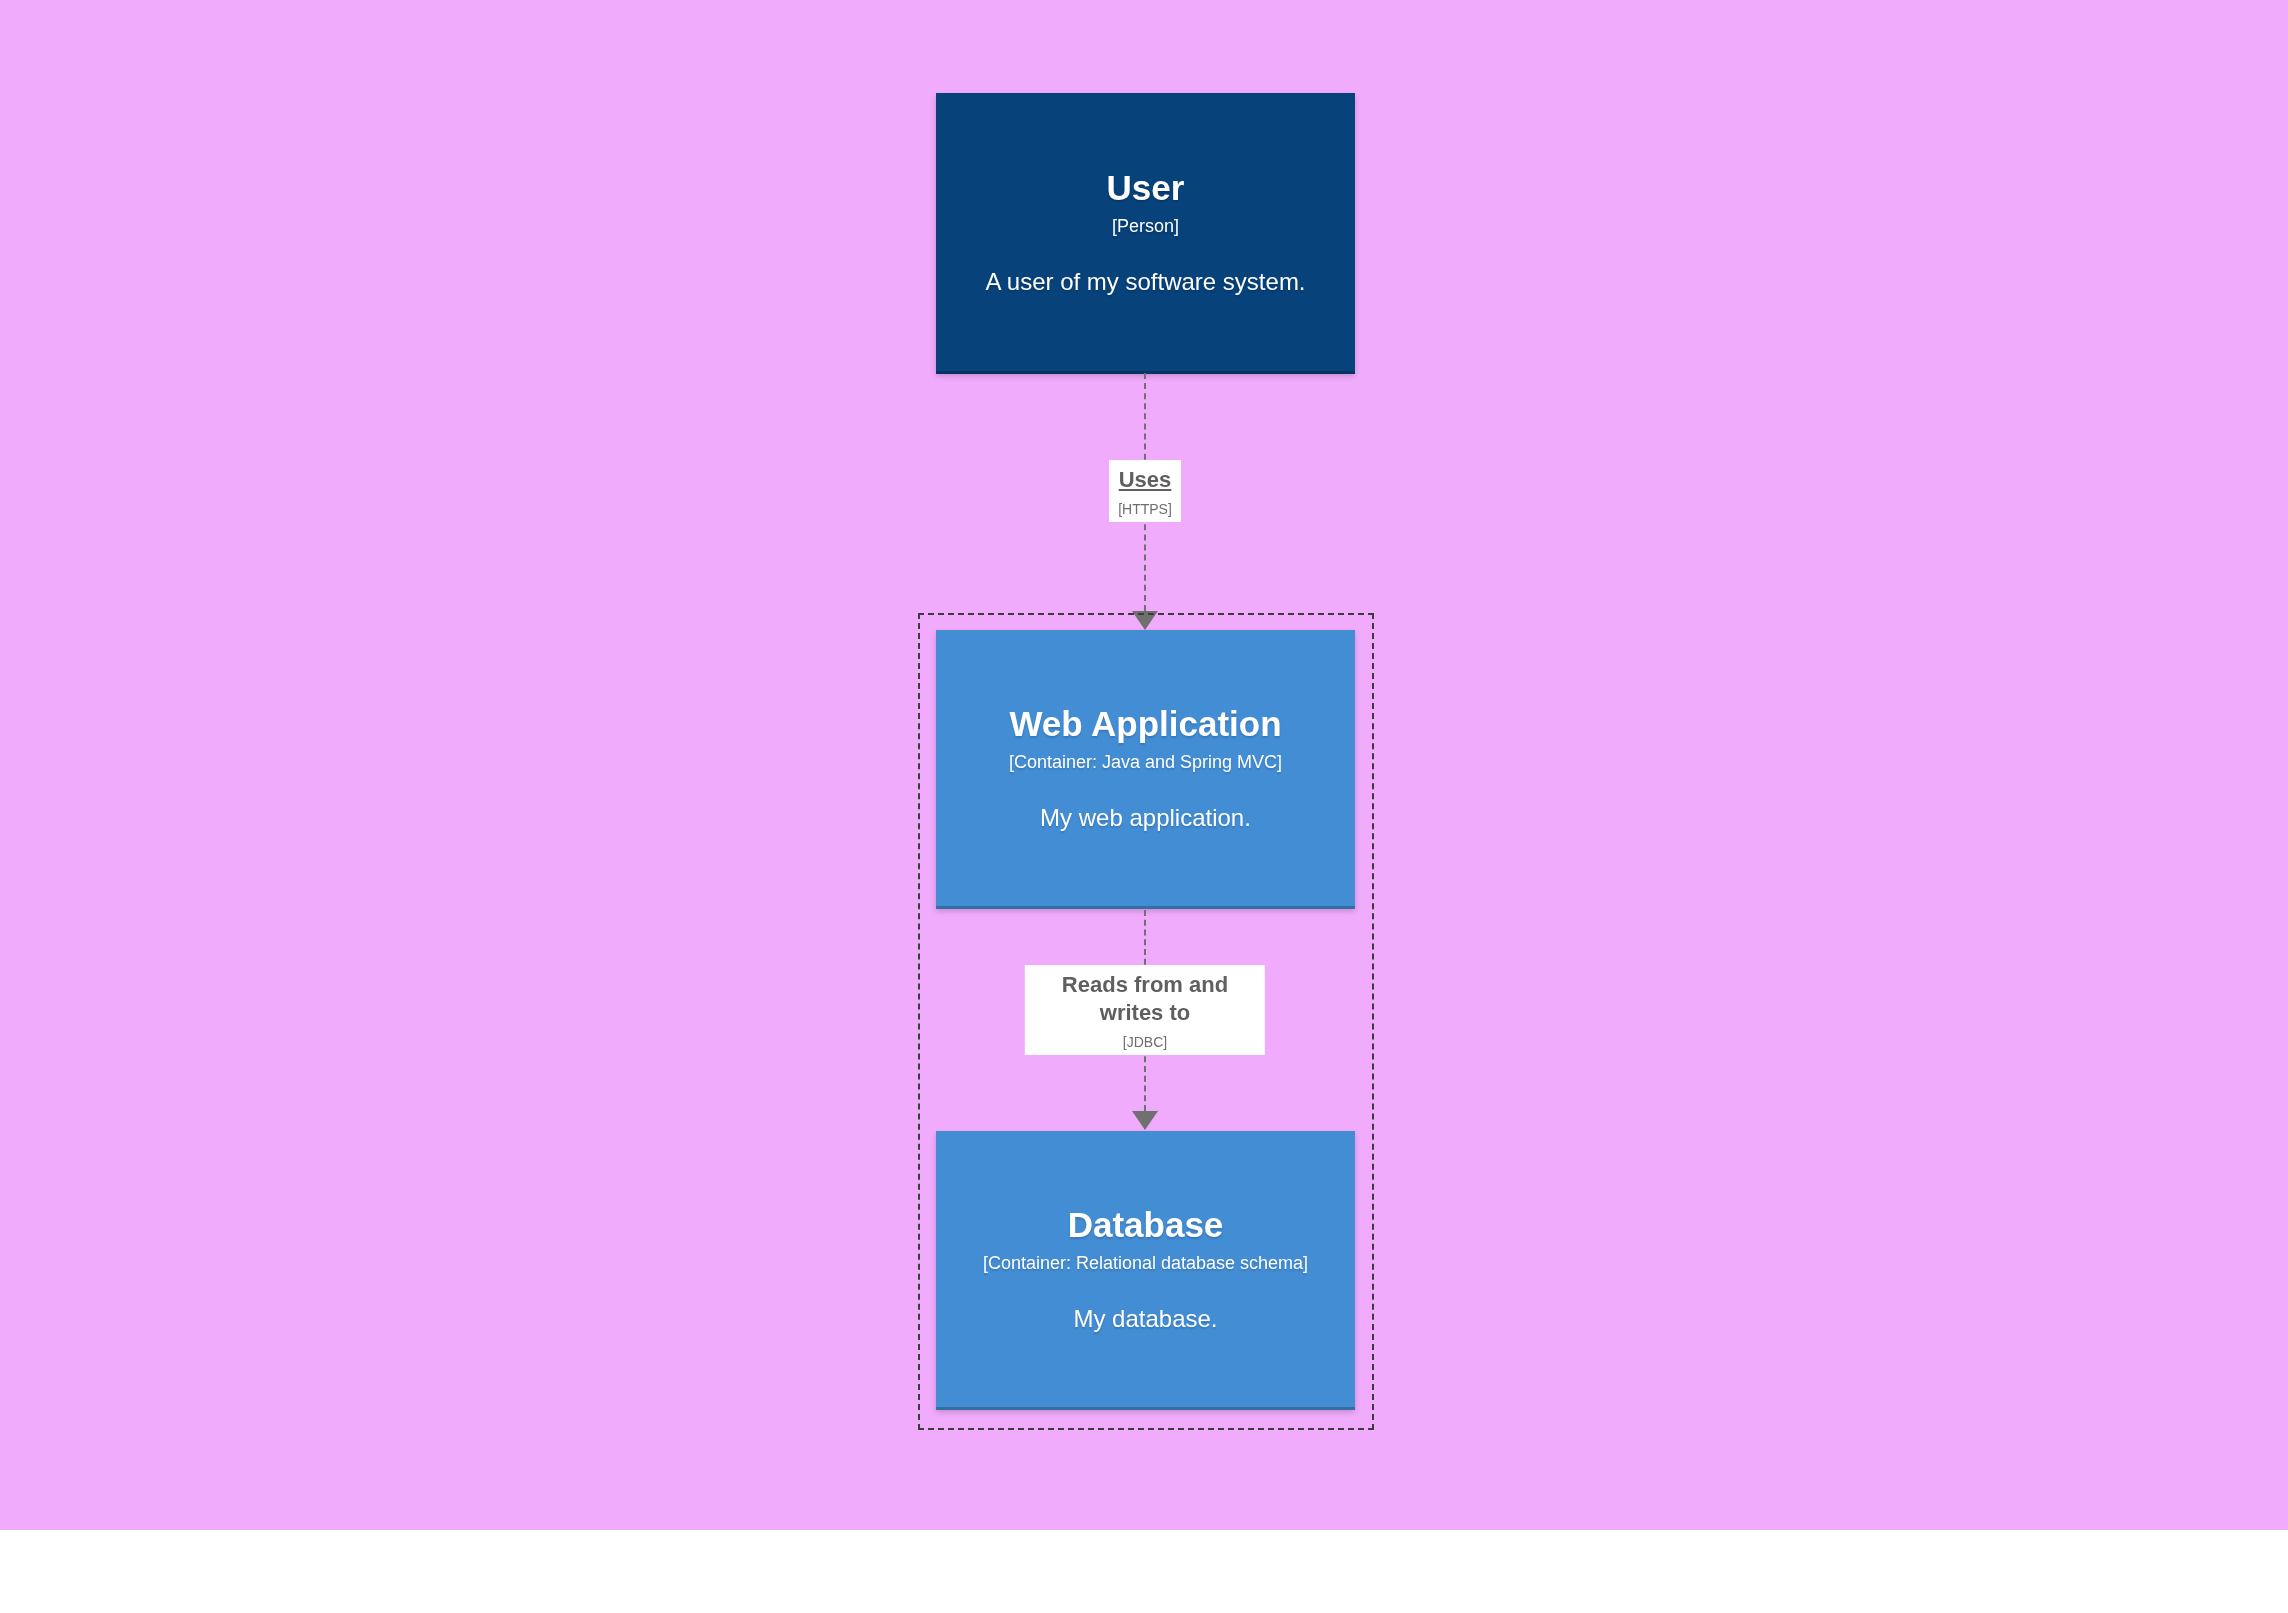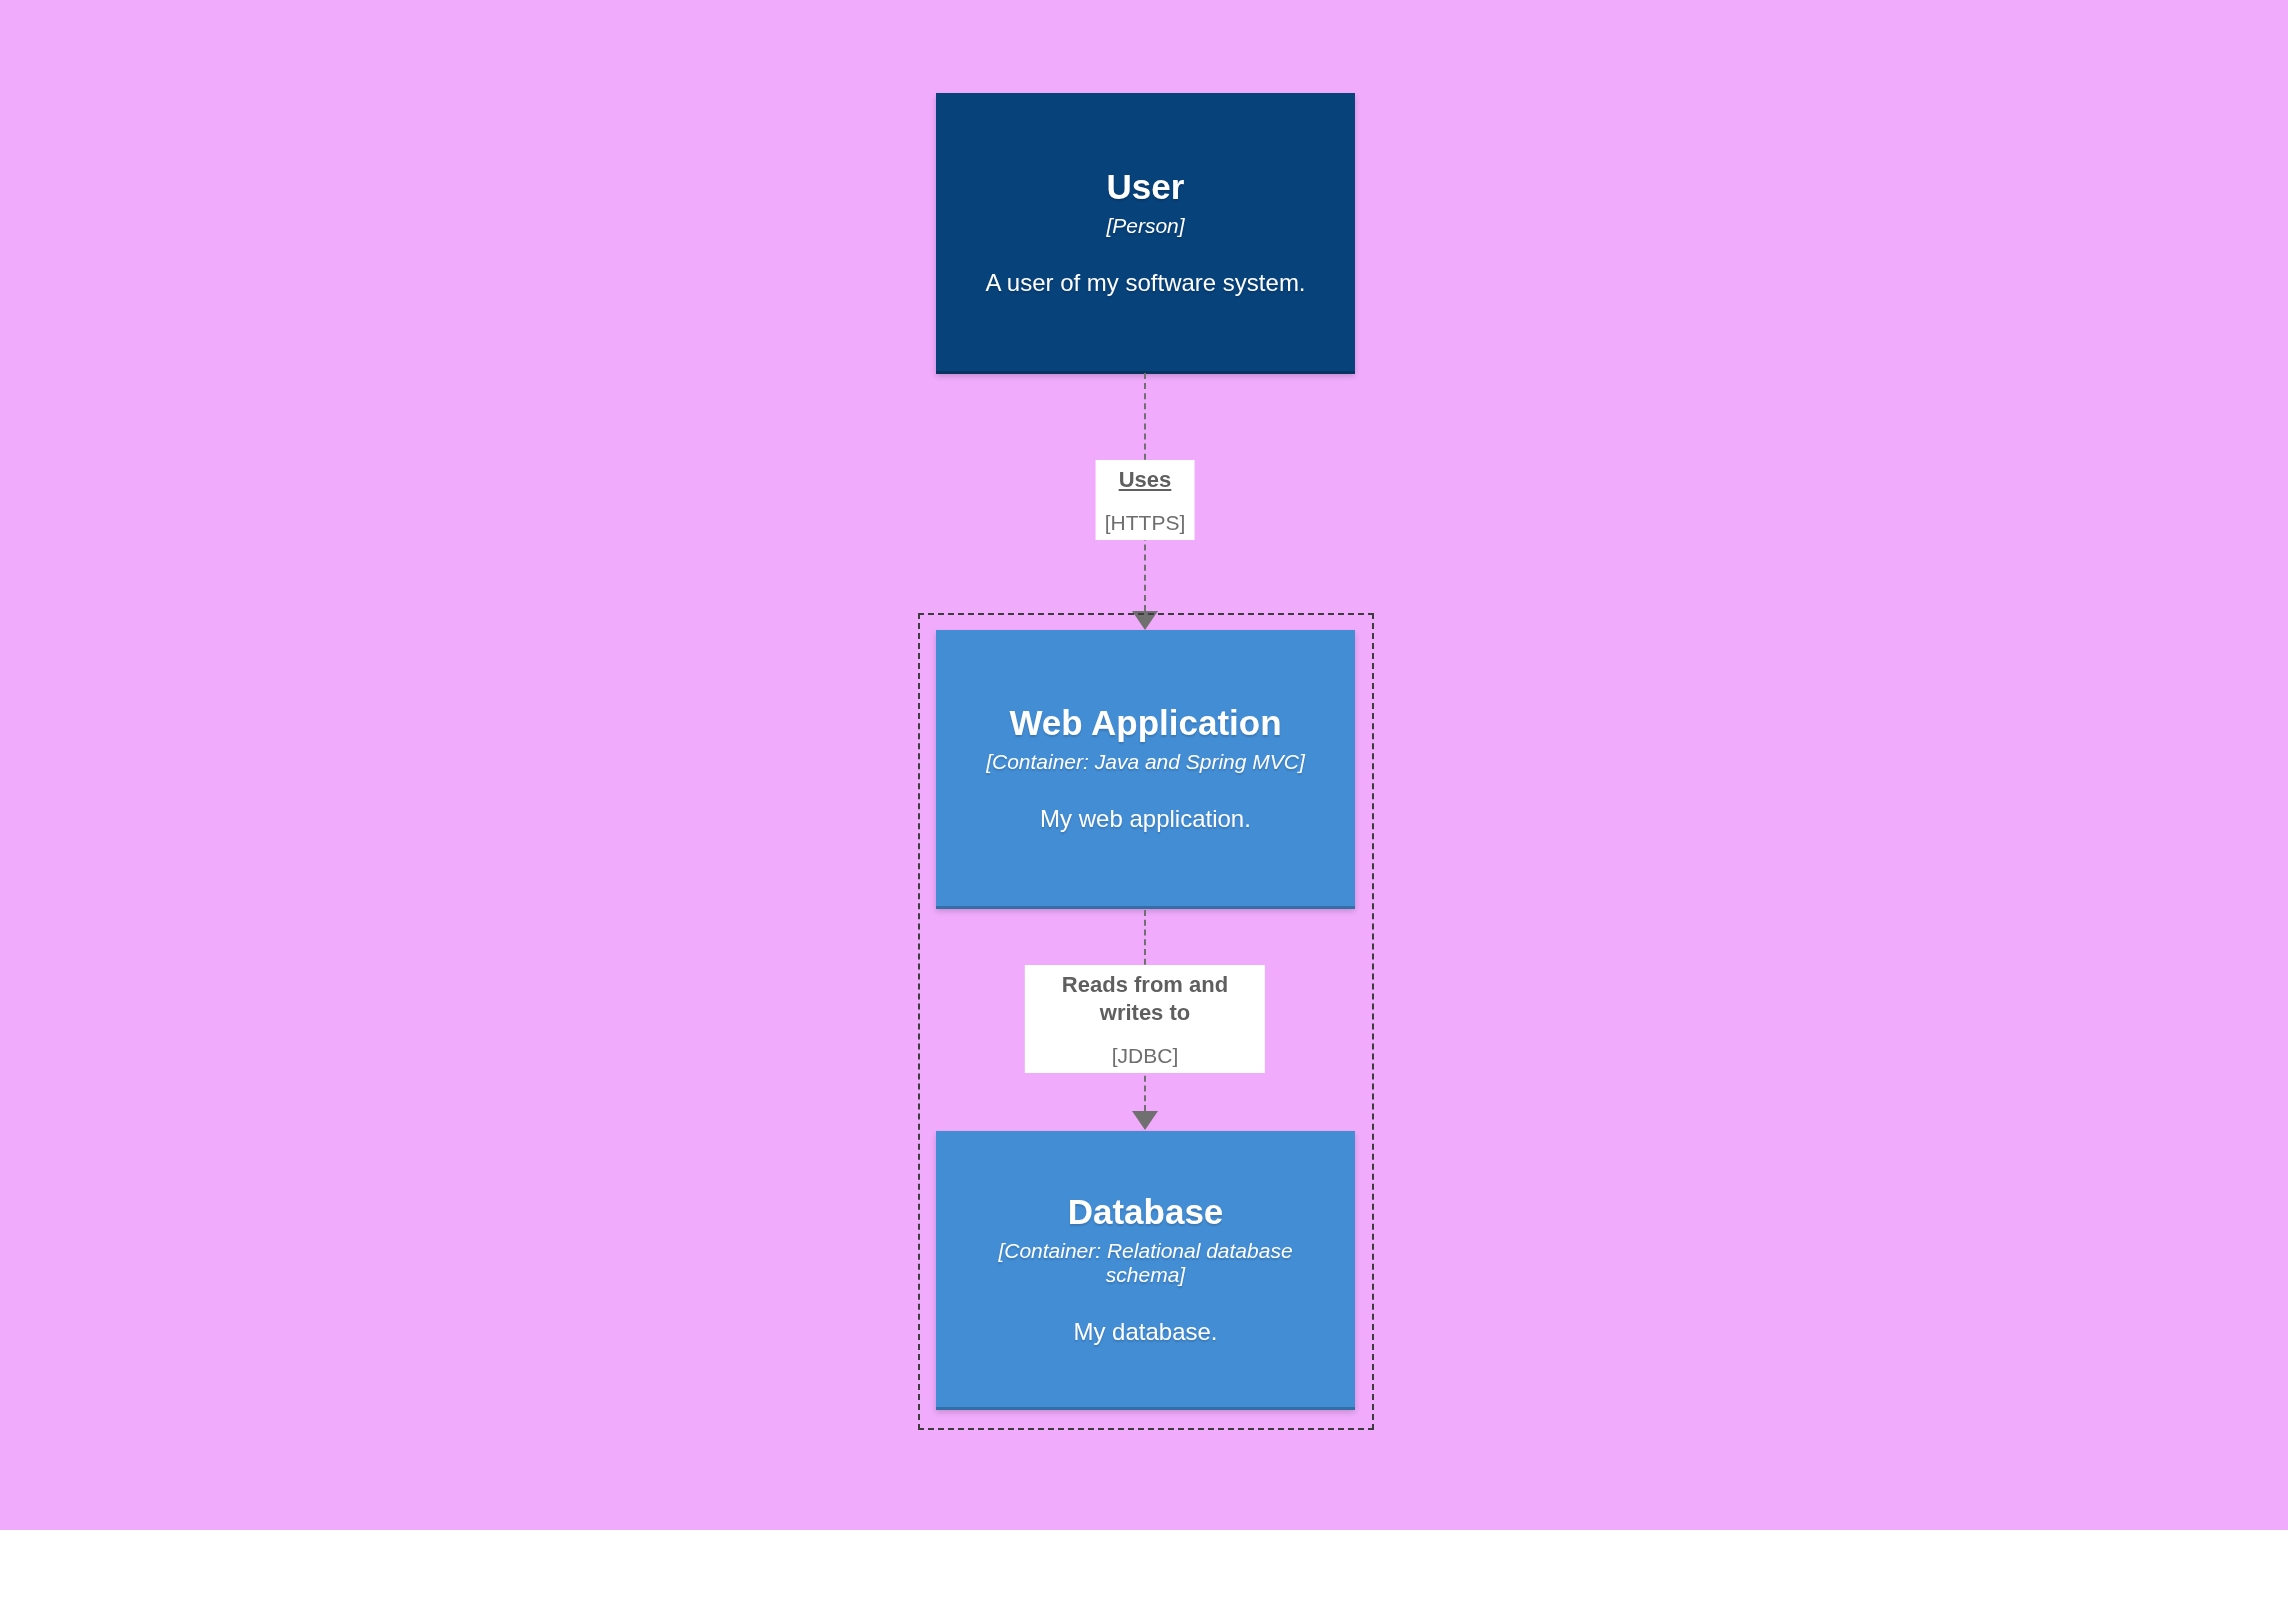--- a/index.html
+++ b/index.html
@@ -24,21 +24,21 @@
     box-sizing: border-box;
     border-bottom: 3.7px solid rgba(0,0,0,0.22);
     box-shadow: 0 2.8px 5.5px rgba(0,0,0,0.18);
     padding: 0 28px;
   }
   .node-user        { left: 936px; top: 93px;  width: 419px; height: 281px; background: #08427b; }
   .node-webapp      { left: 936px; top: 630px;  width: 419px; height: 279px; background: #438dd5; justify-content: center; }
   .node-database    { left: 936px; top: 1131px; width: 419px; height: 279px; background: #438dd5; }
 
   .node-name { font-size: 35px; font-weight: 700; line-height: 1.15; text-shadow: 0 1.8px 1.8px rgba(0,0,0,0.15); }
-  .node-meta { font-size: 21px; margin-top: 7.4px; text-shadow: 0 1.8px 1.8px rgba(0,0,0,0.15); font-style: italic; }
+  .node-meta { font-size: 18px; margin-top: 7.4px; text-shadow: 0 1.8px 1.8px rgba(0,0,0,0.15); }
   .node-desc { font-size: 24px; margin-top: 31px; text-shadow: 0 1.8px 1.8px rgba(0,0,0,0.15); }
 
   
   .boundary {
     position: absolute;
     left: 918px; top: 613px;
     width: 456px; height: 817px;
     box-sizing: border-box;
     border: 2.8px dashed #3c3c3c;
     background: transparent;
@@ -68,21 +68,21 @@
     left: 1145px;
     transform: translateX(-50%);
     text-align: center;
     background: #ffffff;
     padding: 5.5px 9.2px;
     z-index: 2;
   }
   .rel-label-1 { top: 460px; }
   .rel-label-2 { top: 965px; width: 222px; }
   .rel-name { font-size: 22px; font-weight: 700; color: #5f5f5f; line-height: 28px; }
-  .rel-meta { font-size: 21px; color: #6e6e6e; margin-top: 17px; }
+  .rel-meta { font-size: 14px; color: #6e6e6e; margin-top: 7px; }
 
   
   .footer { position: absolute; left: 39px; top: 1493px; }
   .footer-title { font-size: 37px; font-weight: 700; color: #141414; line-height: 1.1; }
   .footer-sub   { font-size: 22px; color: #666666; line-height: 27px; margin-top: 11px; }
   .footer-mod   { font-size: 22px; color: #666666; line-height: 27px; }
 </style>
 </head>
 <body>
 

